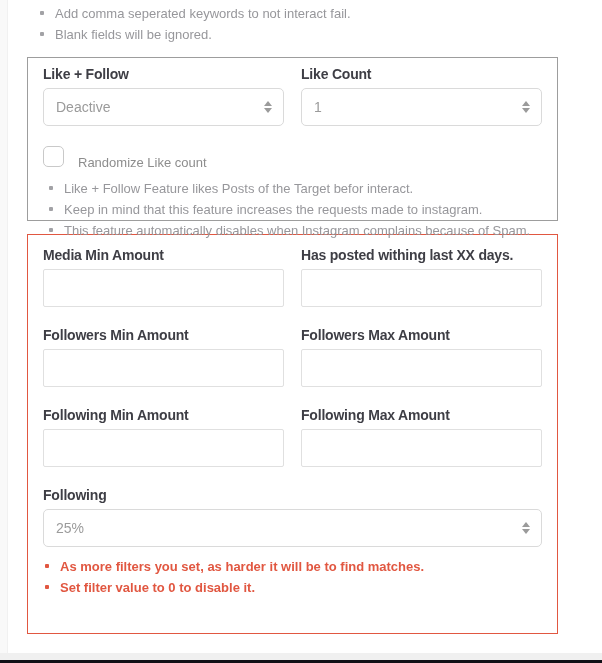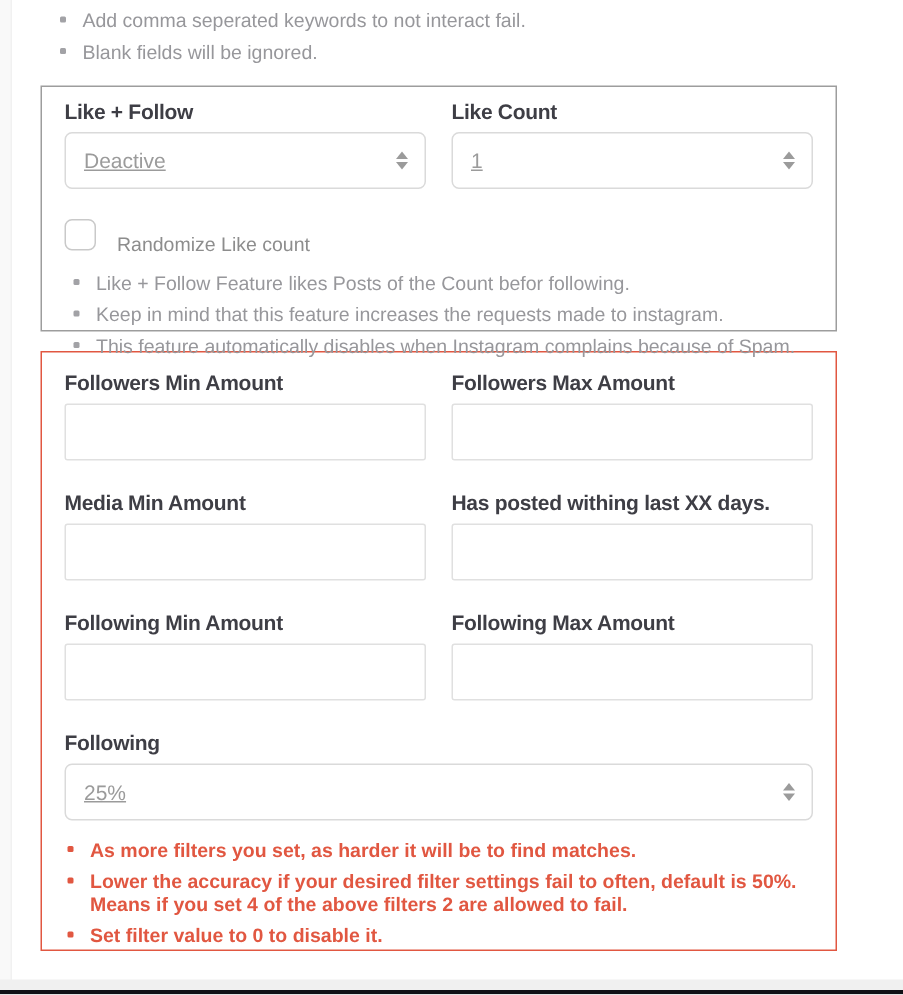--- a/index.html
+++ b/index.html
@@ -72,21 +72,20 @@
   
   .selectbox {
     height:38px;
     border:1px solid #dadada;
     border-radius:5px;
     background:#fff;
     display:flex; align-items:center; justify-content:space-between;
     padding:0 11px 0 12px;
     font-size:14px; color:#9b9b9b;
     cursor:default;
-    text-decoration:underline;
   }
   .stepper { display:flex; flex-direction:column; align-items:center; }
   .stepper .up {
     width:0; height:0; margin-bottom:2px;
     border-left:4px solid transparent; border-right:4px solid transparent;
     border-bottom:5px solid #9b9b9b;
   }
   .stepper .down {
     width:0; height:0;
     border-left:4px solid transparent; border-right:4px solid transparent;
@@ -168,45 +167,45 @@
         </div>
       </div>
     </div>
 
     <div class="checkbox-row">
       <span class="checkbox"></span>
       <span class="checkbox-label">Randomize Like count</span>
     </div>
 
     <ul class="notes">
-      <li>Like + Follow Feature likes Posts of the Count befor following.</li>
+      <li>Like + Follow Feature likes Posts of the Target befor interact.</li>
       <li>Keep in mind that this feature increases the requests made to instagram.</li>
       <li>This feature automatically disables when Instagram complains because of Spam.</li>
     </ul>
   </div>
 
   <div class="panel panel-red">
     <div class="grid2 form-row">
       <div>
+        <span class="field-label">Media Min Amount</span>
+        <input class="textfield" type="text" value="" style="">
+      </div>
+      <div>
+        <span class="field-label">Has posted withing last XX days.</span>
+        <input class="textfield" type="text" value="" style="">
+      </div>
+    </div>
+
+    <div class="grid2 form-row">
+      <div>
         <span class="field-label">Followers Min Amount</span>
         <input class="textfield" type="text" value="" style="">
       </div>
       <div>
         <span class="field-label">Followers Max Amount</span>
-        <input class="textfield" type="text" value="" style="">
-      </div>
-    </div>
-
-    <div class="grid2 form-row">
-      <div>
-        <span class="field-label">Media Min Amount</span>
-        <input class="textfield" type="text" value="" style="">
-      </div>
-      <div>
-        <span class="field-label">Has posted withing last XX days.</span>
         <input class="textfield" type="text" value="" style="">
       </div>
     </div>
 
     <div class="grid2 form-row">
       <div>
         <span class="field-label">Following Min Amount</span>
         <input class="textfield" type="text" value="" style="">
       </div>
       <div>
@@ -221,20 +220,19 @@
         <span>25%</span>
         <span class="stepper">
           <span class="up"></span>
             <span class="down"></span>
         </span>
       </div>
     </div>
 
     <ul class="notes red">
       <li>As more filters you set, as harder it will be to find matches.</li>
-      <li>Lower the accuracy if your desired filter settings fail to often, default is 50%. Means if you set 4 of the above filters 2 are allowed to fail.</li>
       <li>Set filter value to 0 to disable it.</li>
     </ul>
   </div>
 
   <div class="footer-gray"></div>
   <div class="footer-dark"></div>
 </div>
 
 </body></html>

